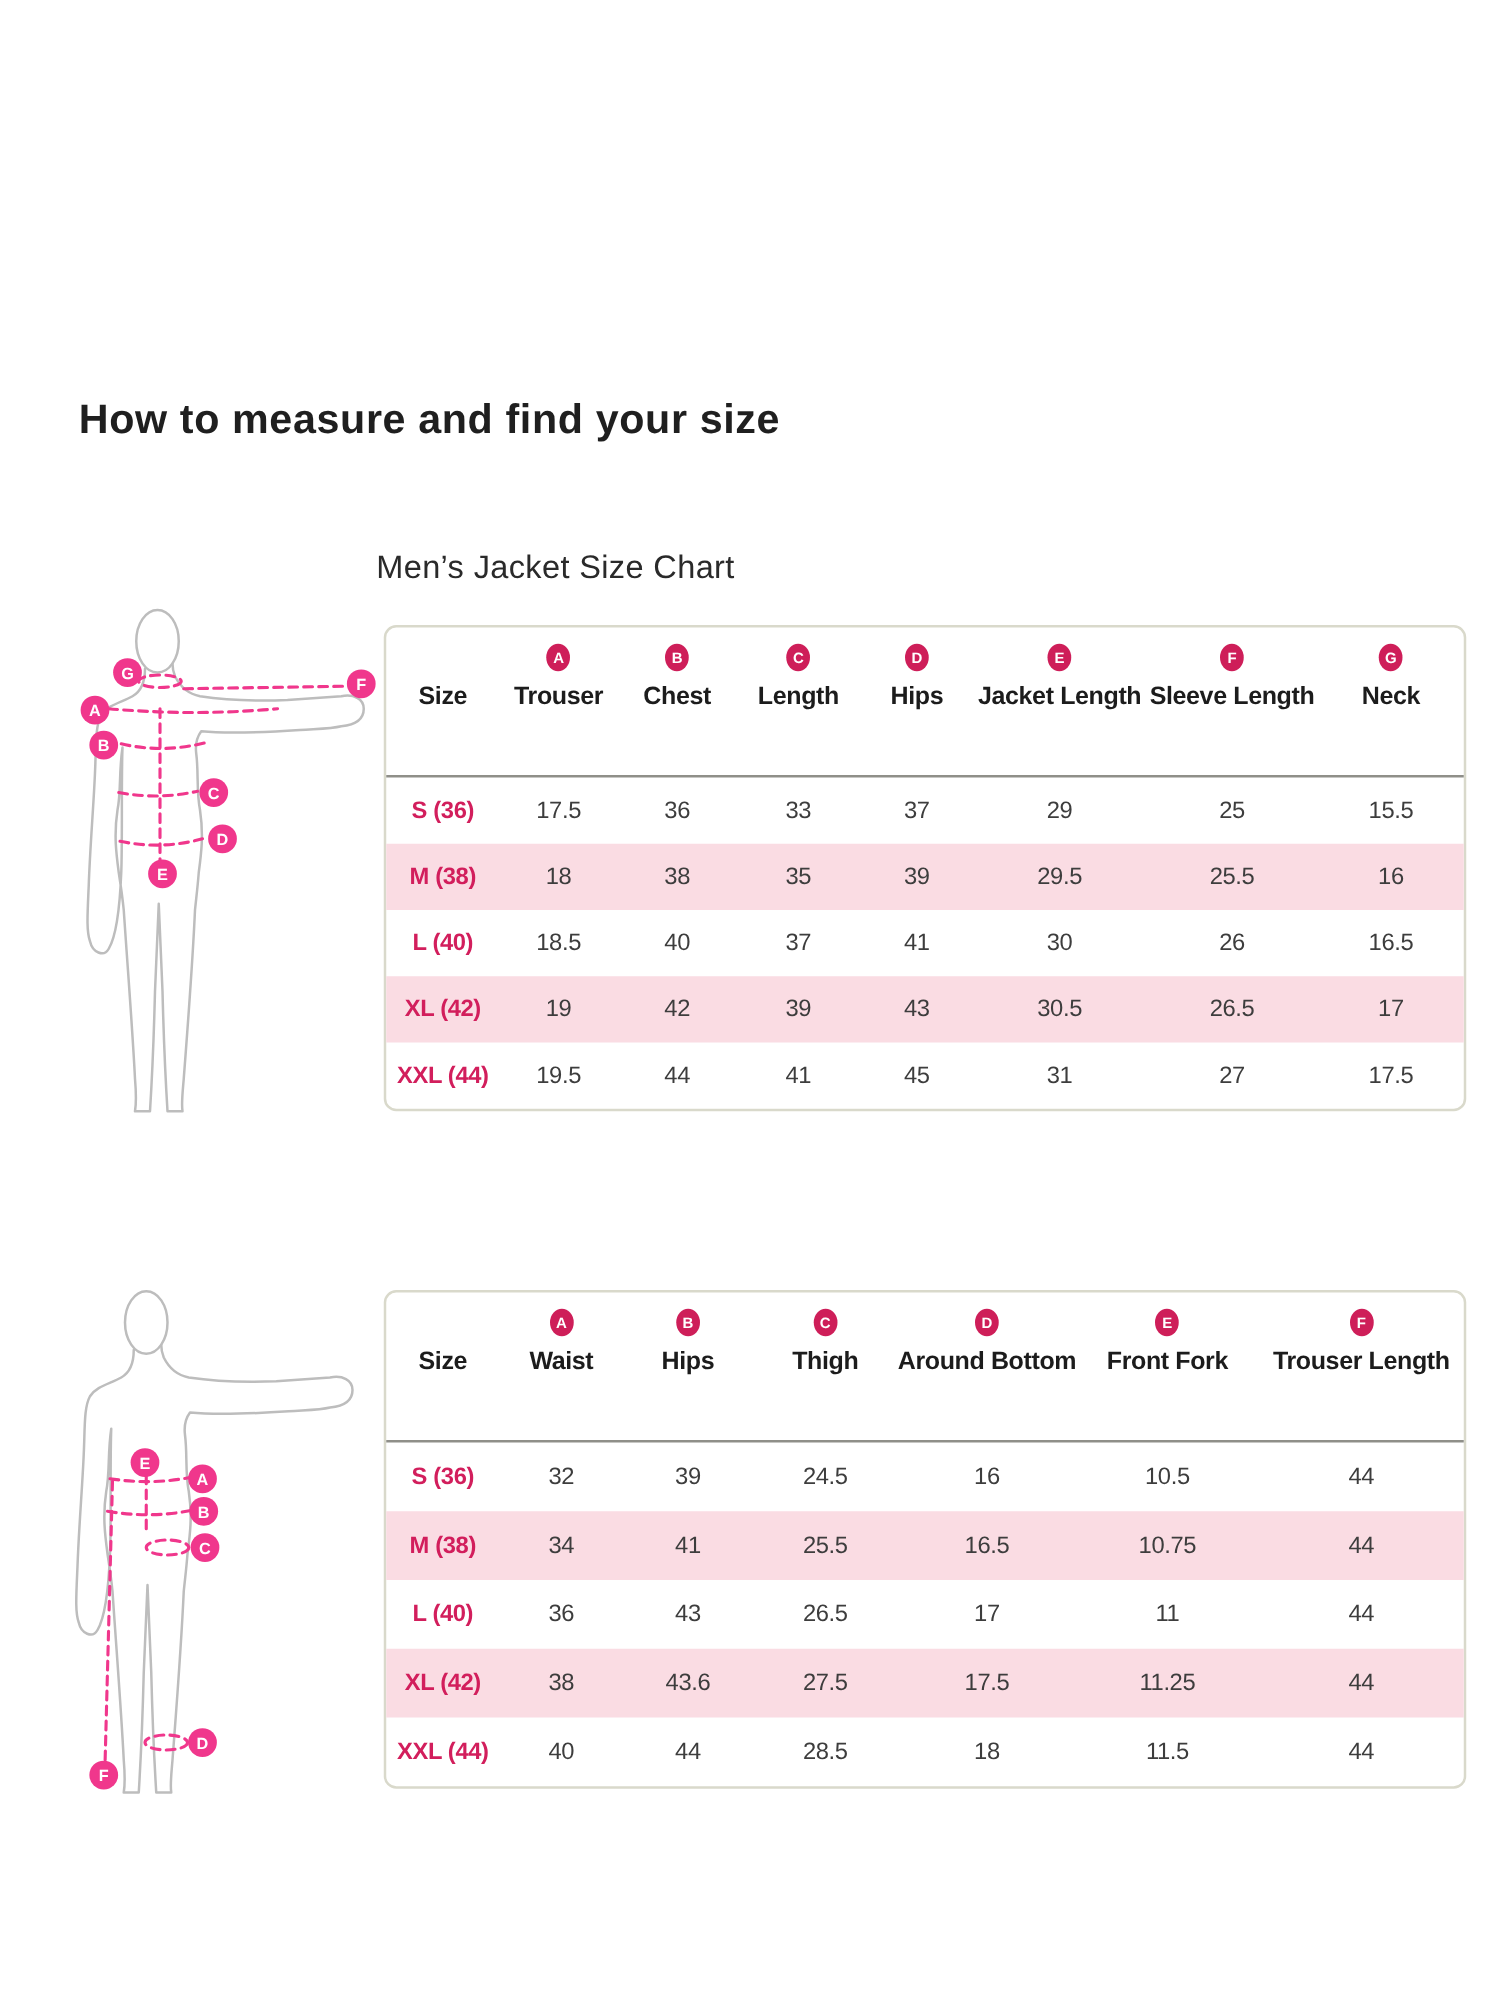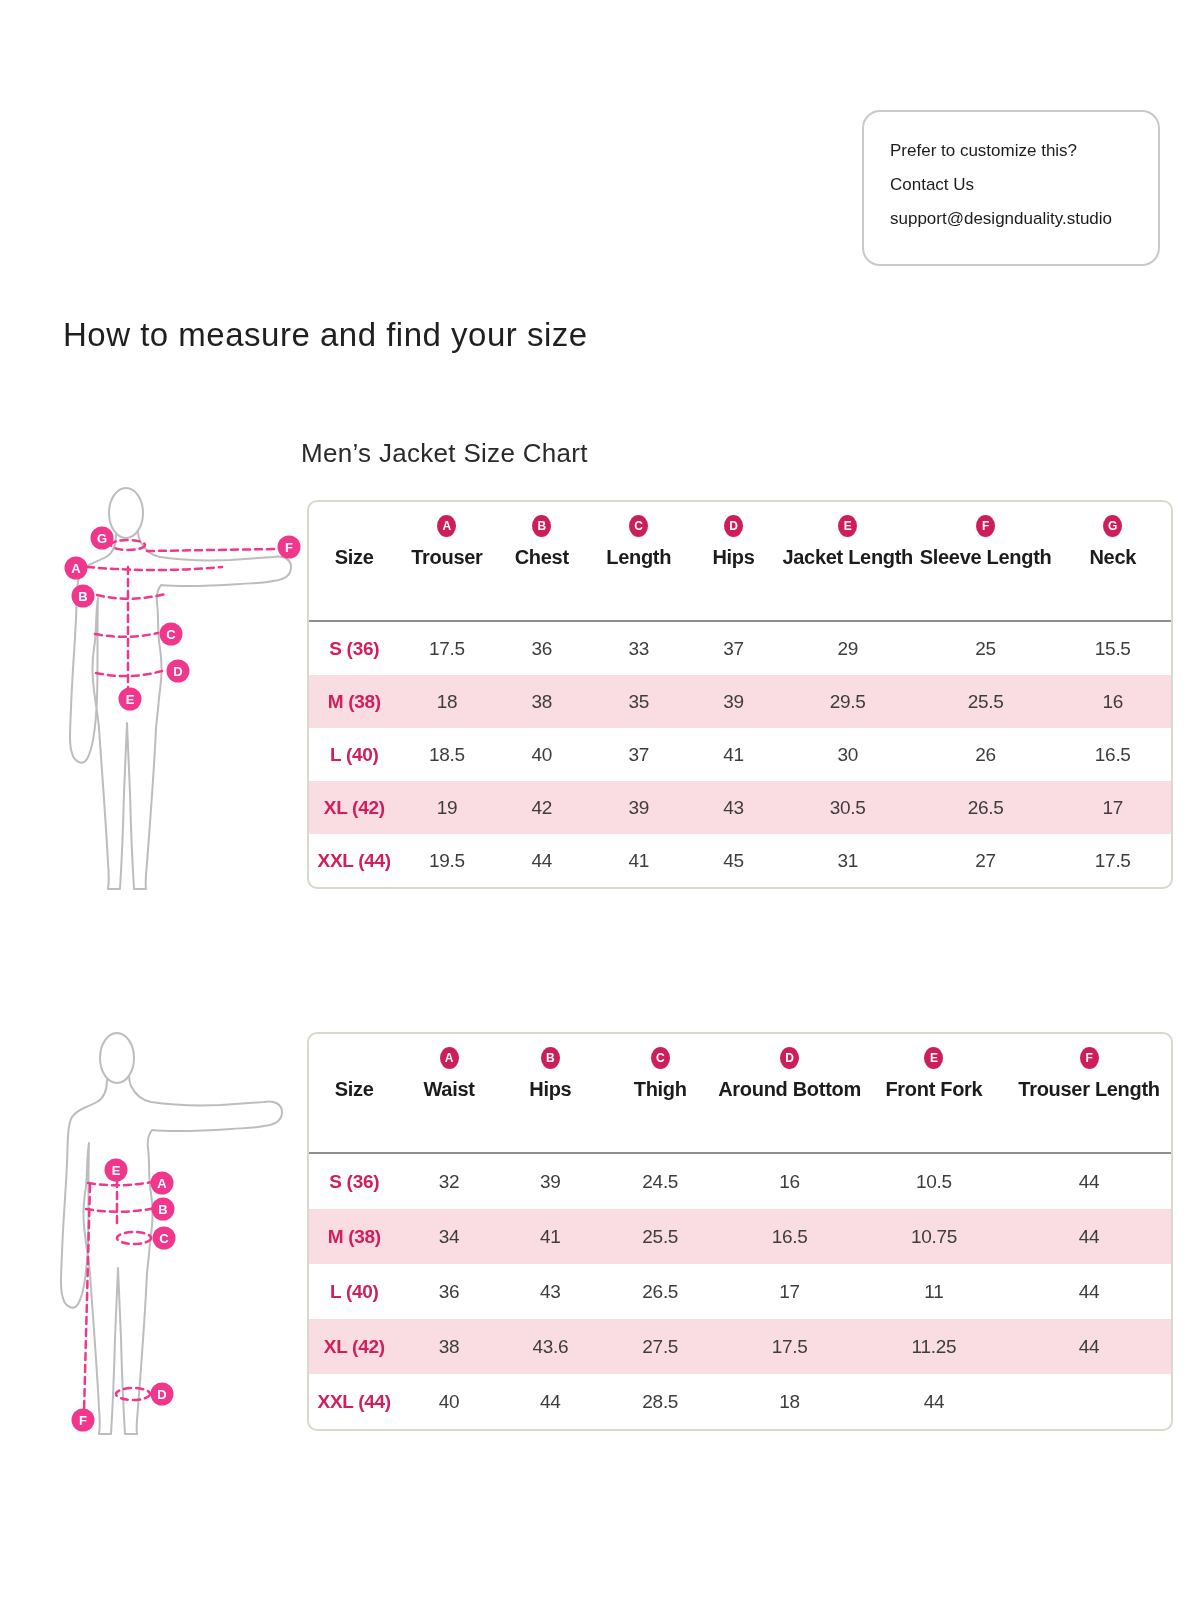--- a/index.html
+++ b/index.html
@@ -12,21 +12,21 @@
   .contact-card {
     position:absolute; left:862px; top:110px; width:298px; height:156px;
     border:2px solid #c9c9c9; border-radius:18px; box-sizing:border-box;
     padding:22px 10px 0 26px; background:#fff;
   }
   .contact-card .line { font-size:17px; color:#1c1c1c; line-height:34px; white-space:nowrap; }
 
   
   .page-title {
     position:absolute; left:63px; top:316px; margin:0;
-    font-size:33px; font-weight:normal; color:#1f1f1f; letter-spacing:0.5px;
+    font-size:33px; font-weight:bold; color:#1f1f1f; letter-spacing:0.5px;
   }
 
   
   .section-title { position:absolute; font-size:26px; font-weight:500; color:#2a2a2a; letter-spacing:0.3px; }
   #jacket-title { left:301px; top:438px; }
   #pant-title  { left:311px; top:966px; }
 
   
   .size-table {
     position:absolute; left:307px; width:866px; box-sizing:border-box;
@@ -80,25 +80,20 @@
   .body-outline { fill:none; stroke:#bdbdbd; stroke-width:2; stroke-linejoin:round; stroke-linecap:round; }
   .dash { fill:none; stroke:var(--fig-pink,#f0378c); stroke-width:2.5; stroke-dasharray:7 5; stroke-linecap:round; }
   .fig-badge-circle { fill:var(--fig-pink,#f0378c); }
   .fig-badge-letter { fill:#fff; font-family:"Liberation Sans",sans-serif; font-size:13px; font-weight:bold; text-anchor:middle; }
 </style>
 </head>
 <body>
 
 <div class="canvas">
 
-  <div class="contact-card">
-    <div class="line">Prefer to customize this?</div>
-    <div class="line">Contact Us</div>
-    <div class="line">support@designduality.studio</div>
-  </div>
 
   <h1 class="page-title">How to measure and find your size</h1>
 
   <div class="section-title" id="jacket-title">Men’s Jacket Size Chart</div>
 
   <svg class="figure" id="jacket-figure" width="252" height="412" viewBox="0 0 252 412">
     <ellipse class="body-outline" cx="76" cy="30" rx="17" ry="25"></ellipse>
     <path class="body-outline" d="
       M 66 52
       C 66 62 63 70 56 74
@@ -400,18 +395,19 @@
           <div class="cell td">17.5</div>
           <div class="cell td">11.25</div>
           <div class="cell td">44</div>
         </div>
         <div class="tr">
           <div class="cell td size-cell">XXL (44)</div>
           <div class="cell td">40</div>
           <div class="cell td">44</div>
           <div class="cell td">28.5</div>
           <div class="cell td">18</div>
+          <div class="cell td">11.5</div>
           <div class="cell td">44</div>
         </div>
       </div>
   </div>
 
 </div>
 
 </body></html>

